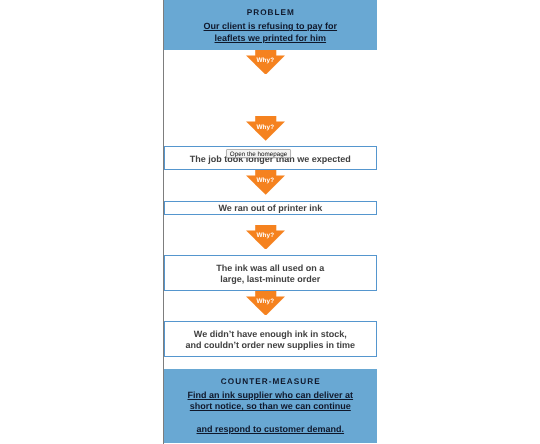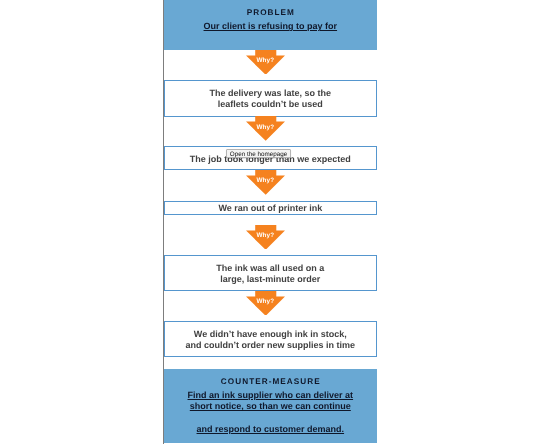--- a/index.html
+++ b/index.html
@@ -41,26 +41,23 @@
 </style>
 </head>
 <body>
 
 <div id="root">
 
   <div class="page-edge"></div>
 
   <div class="blockbox" id="problem-box" style="top:0;height:50px;">
     <div class="banner-title">PROBLEM</div>
-    <div class="banner-body" id="problem-body"><span>Our client is refusing to pay for</span><br></div>
+    <div class="banner-body" id="problem-body"><span>Our client is refusing to pay for</span><br><span>leaflets we printed for him</span></div>
   </div>
 
-  <div class="whitebox" style="top:80px;height:36.5px;">
-    <div class="box-body" id="why-body-1"><span>The delivery was late, so the</span><br><span>leaflets couldn’t be used</span></div>
-  </div>
   <div class="whitebox" style="top:146.4px;height:23.8px;">
     <div class="box-body" id="why-body-2"><span>The job took longer than we expected</span></div>
   </div>
   <div class="whitebox" style="top:200.8px;height:14px;">
     <div class="box-body" id="why-body-3"><span>We ran out of printer ink</span></div>
   </div>
   <div class="whitebox" style="top:320.9px;height:36px;">
     <div class="box-body" id="why-body-5"><span>We didn’t have enough ink in stock,</span><br><span>and couldn’t order new supplies in time</span></div>
   </div>
   <div class="whitebox" style="top:255.4px;height:35.3px;">

